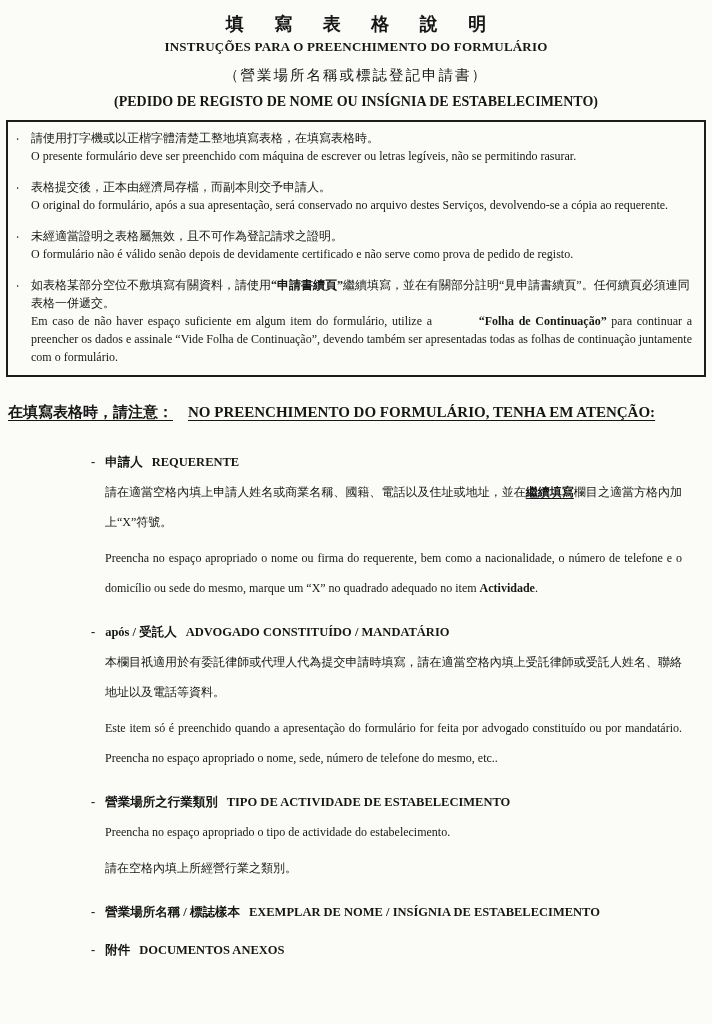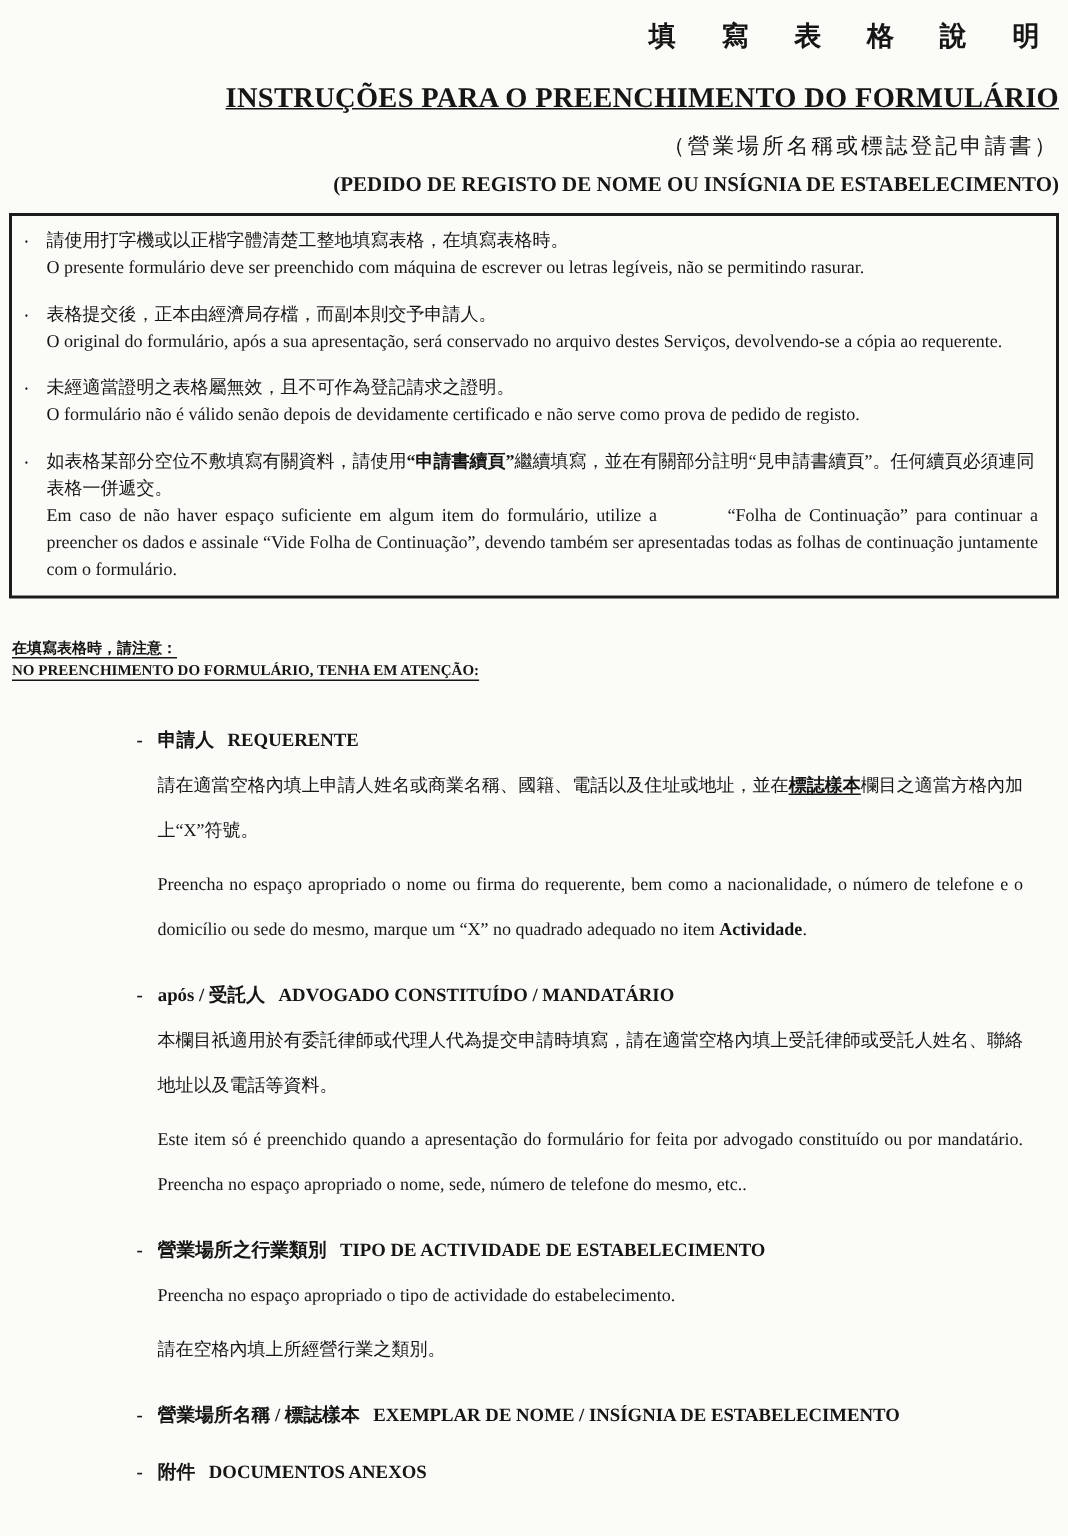--- a/index.html
+++ b/index.html
@@ -5,41 +5,41 @@
   html,body{margin:0;padding:0;}
   body{
     width:712px;height:1024px;overflow:hidden;
     background:#fbfbf8;color:#161616;
     font-family:"Liberation Serif","DejaVu Serif",serif;
     -webkit-font-smoothing:antialiased;
   }
   .page{padding:12px 6px 0 6px;}
 
   
-  .hdr{text-align:right;}
+  .hdr{text-align:center;}
   .title-zh{font-size:18px;font-weight:bold;letter-spacing:13px;text-indent:13px;}
-  .title-pt{font-size:19px;font-weight:bold;margin-top:19px;letter-spacing:.2px;text-decoration:underline;}
+  .title-pt{font-size:13px;font-weight:bold;margin-top:3px;letter-spacing:.2px;}
   .subtitle-zh{font-size:14.5px;margin-top:11px;letter-spacing:2px;}
   .subtitle-pt{font-size:14px;font-weight:bold;margin-top:9px;}
 
   
   .notice-box{
     border:2px solid #1c1c1c;margin:10px 0 0 0;padding:7px 12px 9px 8px;
   }
   .notice-item{display:flex;gap:7px;margin-bottom:13px;}
   .notice-item:last-child{margin-bottom:0;}
   .bullet{font-size:12px;line-height:1.5;width:8px;flex:none;}
   .notice-content{flex:1;}
   .n-zh{font-size:12px;line-height:1.5;}
   .n-pt{font-size:12px;line-height:1.5;text-align:justify;}
 
   
   .section-header{
-    margin:26px 0 0 2px;font-size:10px;font-weight:bold;
-    display:flex;gap:3px;align-items:baseline;flex-direction:column;
+    margin:26px 0 0 2px;font-size:15px;font-weight:bold;
+    display:flex;gap:15px;align-items:baseline;
   }
   .section-header .sh-zh,
   .section-header .sh-pt{text-decoration:underline;text-underline-offset:3px;}
 
   
   .instructions{margin-top:32px;padding:0 24px 0 99px;}
   .instr{margin-bottom:21px;}
   .instr-heading{
     font-size:12.5px;font-weight:bold;display:flex;gap:9px;align-items:baseline;
   }
@@ -83,40 +83,40 @@
       <div class="notice-content">
         <div class="n-zh">未經適當證明之表格屬無效，且不可作為登記請求之證明。</div>
         <div class="n-pt">O formulário não é válido senão depois de devidamente certificado e não serve como prova de pedido de registo.</div>
       </div>
     </div>
 
     <div class="notice-item">
       <span class="bullet">‧</span>
       <div class="notice-content">
         <div class="n-zh"><span>如表格某部分空位不敷填寫有關資料，請使用</span><span style="font-weight: bold; text-align: center;">“申請書續頁”</span><span>繼續填寫，並在有關部分註明“見申請書續頁”。任何續頁必須連同表格一併遞交。</span></div>
-        <div class="n-pt"><span>Em caso de não haver espaço suficiente em algum item do formulário, utilize a </span><span style="font-weight: normal; margin-left: 42px;">“Folha de Continuação”</span><span> para continuar a preencher os dados e assinale “Vide Folha de Continuação”, devendo também ser apresentadas todas as folhas de continuação juntamente com o formulário.</span></div>
+        <div class="n-pt"><span>Em caso de não haver espaço suficiente em algum item do formulário, utilize a </span><span style="font-weight: bold; margin-left: 42px;">“Folha de Continuação”</span><span> para continuar a preencher os dados e assinale “Vide Folha de Continuação”, devendo também ser apresentadas todas as folhas de continuação juntamente com o formulário.</span></div>
       </div>
     </div>
 
   </div>
 
   <div class="section-header">
     <span class="sh-zh">在填寫表格時，請注意：</span>
     <span class="sh-pt">NO PREENCHIMENTO DO FORMULÁRIO, TENHA EM ATENÇÃO:</span>
   </div>
 
   <div class="instructions">
 
     <div class="instr">
       <div class="instr-heading">
         <span class="dash">-</span>
         <span>申請人</span>
         <span>REQUERENTE</span>
       </div>
-      <p><span>請在適當空格內填上申請人姓名或商業名稱、國籍、電話以及住址或地址，並在</span><span style="font-weight: bold; text-decoration: underline; text-underline-offset: 2px;">標誌樣本</span><span>欄目之適當方格內加上“X”符號。</span></p>
+      <p><span>請在適當空格內填上申請人姓名或商業名稱、國籍、電話以及住址或地址，並在</span><span style="font-weight: bold; text-decoration: underline; text-underline-offset: 2px;">繼續填寫</span><span>欄目之適當方格內加上“X”符號。</span></p>
       <p><span>Preencha no espaço apropriado o nome ou firma do requerente, bem como a nacionalidade, o número de telefone e o domicílio ou sede do mesmo, marque um “X” no quadrado adequado no item </span><span style="font-weight: bold; text-underline-offset: 2px;">Actividade</span><span>.</span></p>
     </div>
 
     <div class="instr">
       <div class="instr-heading">
         <span class="dash">-</span>
         <span>após / 受託人</span>
         <span>ADVOGADO CONSTITUÍDO / MANDATÁRIO</span>
       </div>
       <p>本欄目祇適用於有委託律師或代理人代為提交申請時填寫，請在適當空格內填上受託律師或受託人姓名、聯絡地址以及電話等資料。</p>

